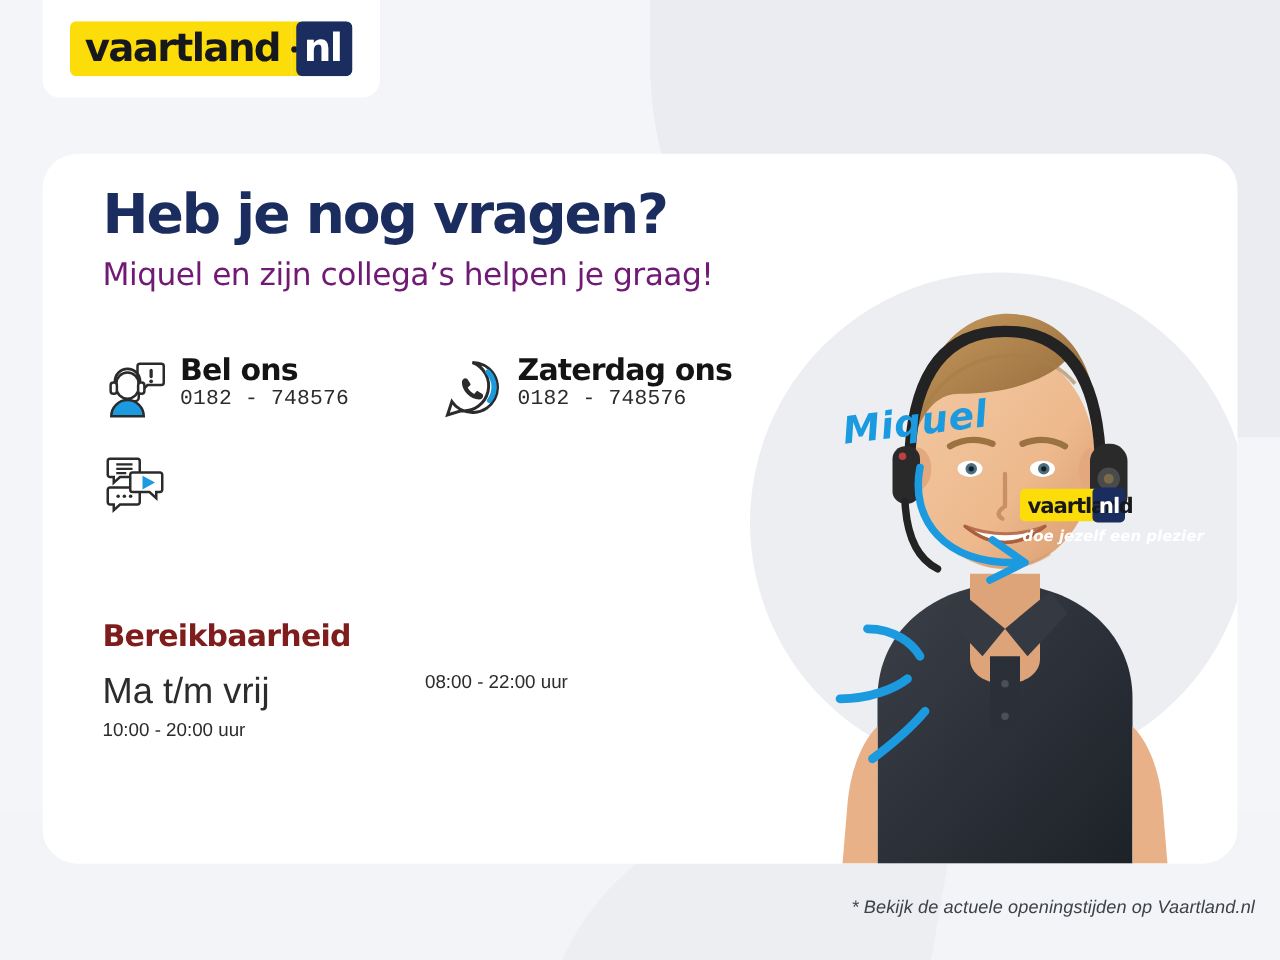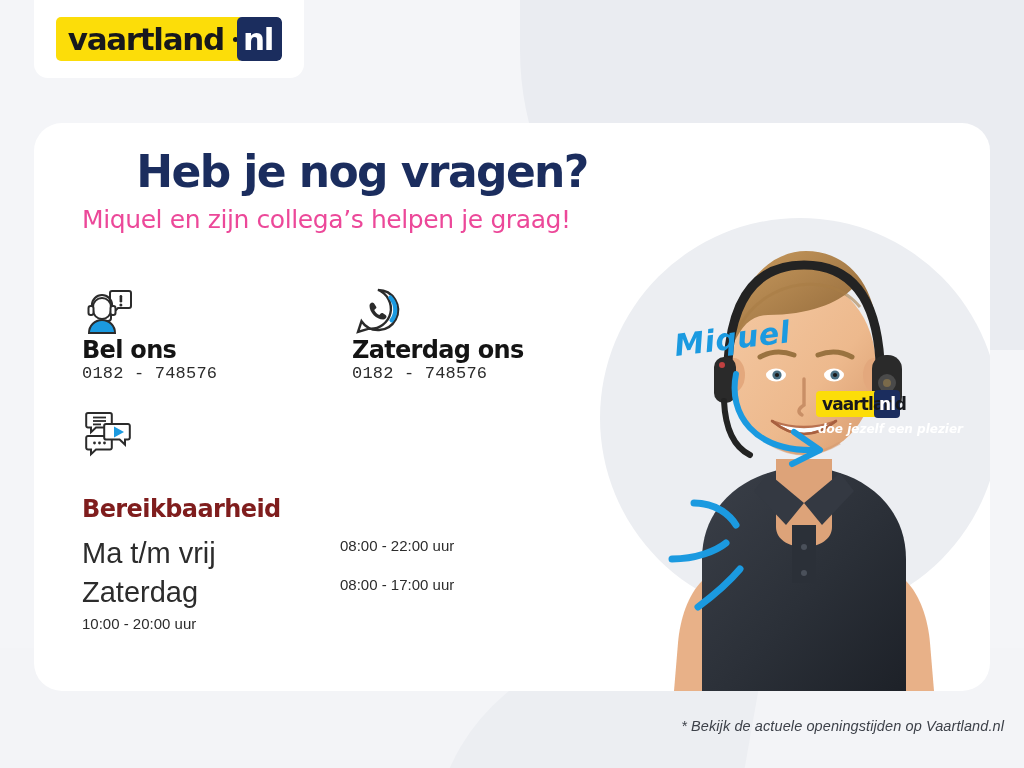--- a/index.html
+++ b/index.html
@@ -109,39 +109,38 @@
   
   .content { position: absolute; left: 48px; top: 26px; width: 560px; }
 
   .headline {
     font-family: "DejaVu Sans", sans-serif;
     font-size: 44px;
     font-weight: 700;
     color: #1b2d5e;
     letter-spacing: -1.6px;
     line-height: 1.05;
-    text-align: center;
   }
   .subtitle {
     margin-top: 10px;
     font-family: "DejaVu Sans", sans-serif;
     font-size: 25px;
     font-weight: 400;
-    color: #ec4899;
+    color: #701a75;
     letter-spacing: -0.4px;
   }
 
   
   .contact-grid {
     position: absolute;
     left: 48px; top: 160px;
     width: 580px;
   }
   .contact-row { display: flex; }
-  .contact-item { display: flex; align-items: flex-start; flex-direction: column; }
+  .contact-item { display: flex; align-items: flex-start; }
   .contact-item.call     { width: 270px; }
   .contact-item.whatsapp { width: 280px; }
   .contact-item.chat     { width: 270px; margin-top: 22px; }
 
   .contact-icon {
     width: 52px; height: 52px;
     flex: 0 0 52px;
     margin-right: 10px;
     margin-top: 2px;
   }
@@ -321,24 +320,20 @@
   </div>
 
   <div class="hours">
     <div class="hours-title">Bereikbaarheid</div>
 
     <div class="hours-row">
       <span class="hours-day">Ma t/m vrij</span>
       <span class="hours-time">08:00 - 22:00 uur</span>
     </div>
     <div class="hours-row">
-      <span class="hours-day">Zaterdag</span>
-      <span class="hours-time">08:00 - 17:00 uur</span>
-    </div>
-    <div class="hours-row">
       <span class="hours-time">10:00 - 20:00 uur</span>
     </div>
   </div>
 
   <div class="photo-area">
     <div class="photo-blob"></div>
 
     <div class="person">
       <svg viewBox="0 0 330 562">
         <defs>

